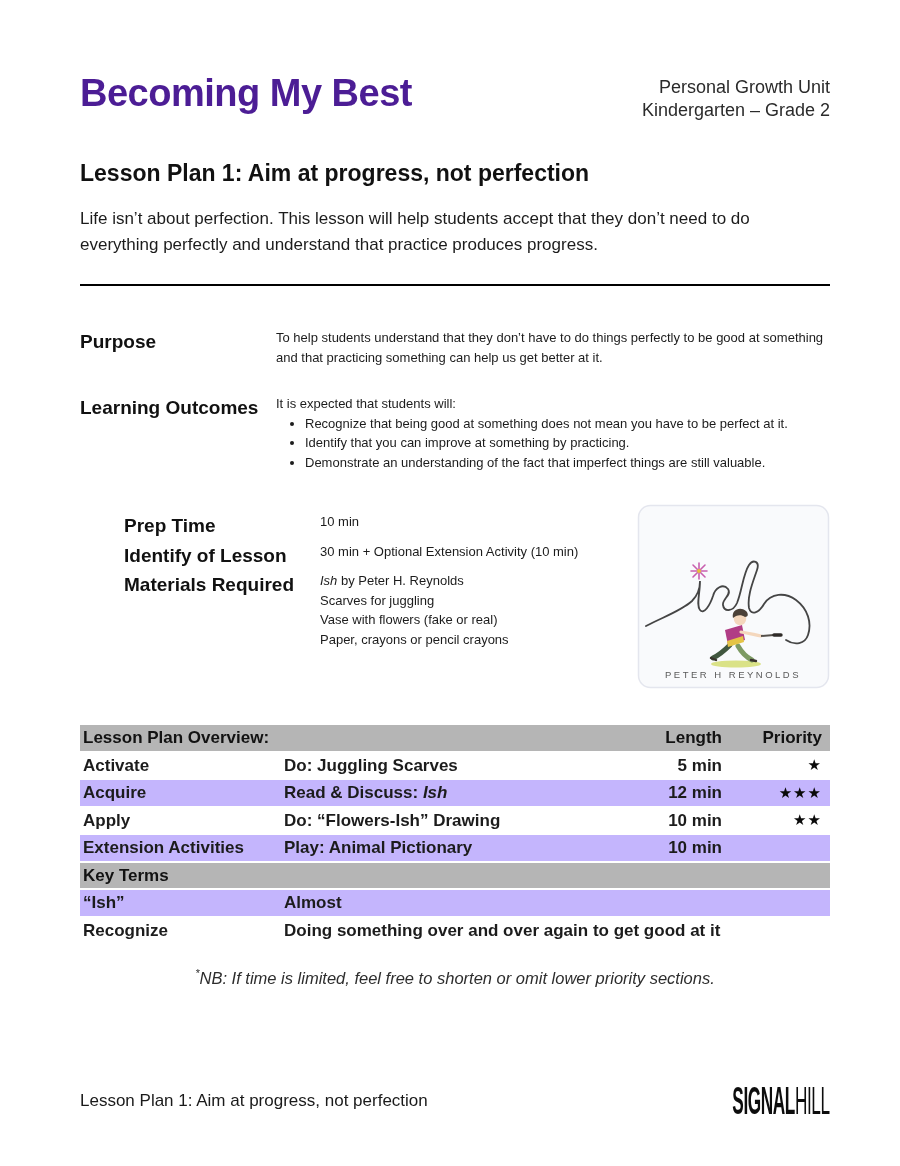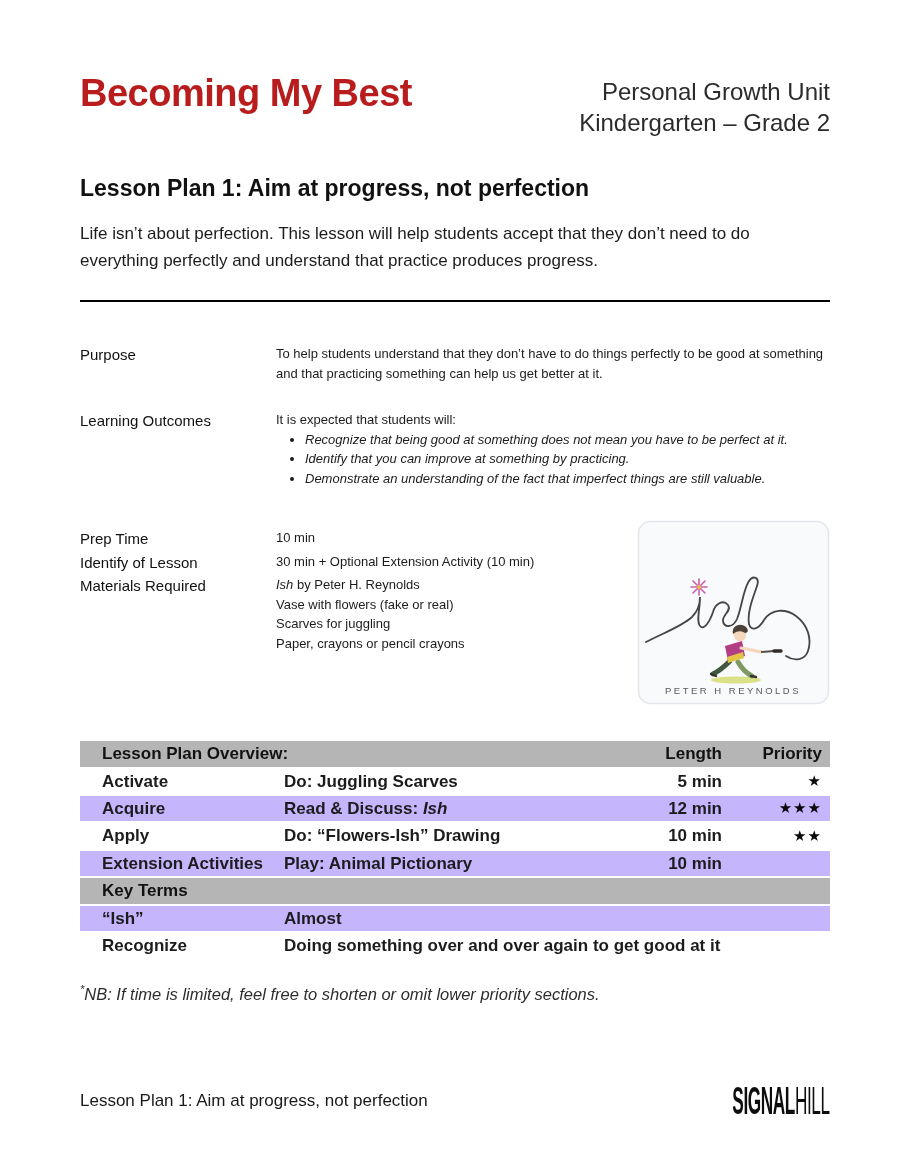--- a/index.html
+++ b/index.html
@@ -11,65 +11,65 @@
     background:#fff;
     font-family:"Liberation Sans", sans-serif;
     color:#1c1c1c;
     overflow:hidden;
   }
   .inner{ padding:72px 70px 0 80px; }
 
   
   .doc-header{ display:flex; justify-content:space-between; align-items:flex-start; }
   .doc-title{
-    font-size:38px; font-weight:800; letter-spacing:-0.5px; color:#b91c1c;
+    font-size:38px; font-weight:800; letter-spacing:-0.5px; color:#4c1d95;
     font-family:"Liberation Sans", sans-serif;
   }
-  .unit-info{ text-align:right; font-size:24px; line-height:1.3; color:#2b2b2b; padding-top:4px; }
+  .unit-info{ text-align:right; font-size:18px; line-height:1.3; color:#2b2b2b; padding-top:4px; }
 
   .lesson-heading{ margin-top:37px; font-size:23px; font-weight:700; color:#111; }
   .intro{ margin-top:19px; font-size:17px; line-height:1.55; max-width:725px; }
 
   hr.rule{ border:none; border-top:2.5px solid #000; margin-top:26px; }
 
   
   .row{ display:flex; align-items:flex-start; }
-  .row .lbl{ flex:0 0 196px; font-weight:400; font-size:15px; line-height:1.5; color:#111; }
+  .row .lbl{ flex:0 0 196px; font-weight:700; font-size:19px; line-height:1.5; color:#111; }
   .row .val{ flex:1; font-size:13px; line-height:1.5; }
   .purpose-row{ margin-top:42px; }
   .outcomes-row{ margin-top:27px; }
-  .outcomes-row ul{ margin:0; padding-left:29px;font-style:italic; }
+  .outcomes-row ul{ margin:0; padding-left:29px; }
   .outcomes-row li{ margin:0; line-height:1.5; }
   .em{ font-style:italic; }
 
   
-  .facts-flex{ margin-top:40px; display:flex; justify-content:flex-end; }
+  .facts-flex{ margin-top:40px; display:flex; justify-content:flex-end;margin-left:44px; }
   .facts-left{ flex:1; padding-right:18px; }
   .facts-left .row + .row{ margin-top:1px; }
   .materials-row{ margin-top:25px; }
   .book-cover{ flex:0 0 193px; margin-top:-8px; }
 
   
   table.overview{
     margin-top:30px; width:100%;
     border-collapse:separate; border-spacing:0 2px;
     font-size:17px;
   }
   table.overview td{ padding:1px 8px; line-height:1.38; vertical-align:middle;font-weight:bold; }
-  table.overview td:first-child{ padding-left:22px; }
+  table.overview td:first-child{ padding-left:3px; }
   tr.head td, tr.keyterms td{ background:#b5b5b5; font-weight:700; color:#121212; }
   tr.r-white td{ background:#fff; }
   tr.r-grey td{ background:#c4b5fd; }
   td.num{ text-align:right; white-space:nowrap; }
   td.pri{ text-align:right; white-space:nowrap;
           font-family:"DejaVu Sans", sans-serif; font-size:15px; letter-spacing:1px; color:#0a0a0a; }
   col.c-phase{ width:196px; } col.c-act{ width:auto; } col.c-len{ width:110px; } col.c-pri{ width:100px; }
 
   
-  .footnote{ margin-top:22px; font-size:16.5px; font-style:italic; color:#2d2d2d; }
+  .footnote{ margin-top:22px; font-size:16.5px; font-style:italic; color:#2d2d2d;text-align:center; }
   .footnote sup{ font-size:11px; }
 
   
   .doc-footer{
     position:absolute; left:80px; right:70px; top:1078px;
     display:flex; justify-content:space-between; align-items:center; height:46px;
   }
   .footer-title{ font-size:17px; color:#1a1a1a; }
   .logo{ display:inline-block; transform:scale(0.82,1.85); transform-origin:right center;
          font-size:21px; letter-spacing:-0.5px; color:#0d0d0d; white-space:nowrap; }
@@ -119,22 +119,22 @@
           <div class="val">10 min</div>
         </div>
         <div class="row">
           <div class="lbl">Identify of Lesson</div>
           <div class="val">30 min + Optional Extension Activity (10 min)</div>
         </div>
         <div class="row materials-row">
           <div class="lbl">Materials Required</div>
           <div class="val">
             <div><span class="em">Ish</span><span> by Peter H. Reynolds</span></div>
+            <div><span class="em"></span><span>Scarves for juggling</span></div>
             <div><span class="em"></span><span>Vase with flowers (fake or real)</span></div>
-            <div><span class="em"></span><span>Scarves for juggling</span></div>
             <div><span class="em"></span><span>Paper, crayons or pencil crayons</span></div>
           </div>
         </div>
       </div>
 
       <div class="book-cover">
         <svg width="193" height="185" viewBox="0 0 193 185" role="img" aria-label="ish">
           <rect x="1.5" y="1.5" width="190" height="182" rx="12" fill="#f9fafc" stroke="#e4e6ee" stroke-width="1.5"></rect>
 
           <g>

